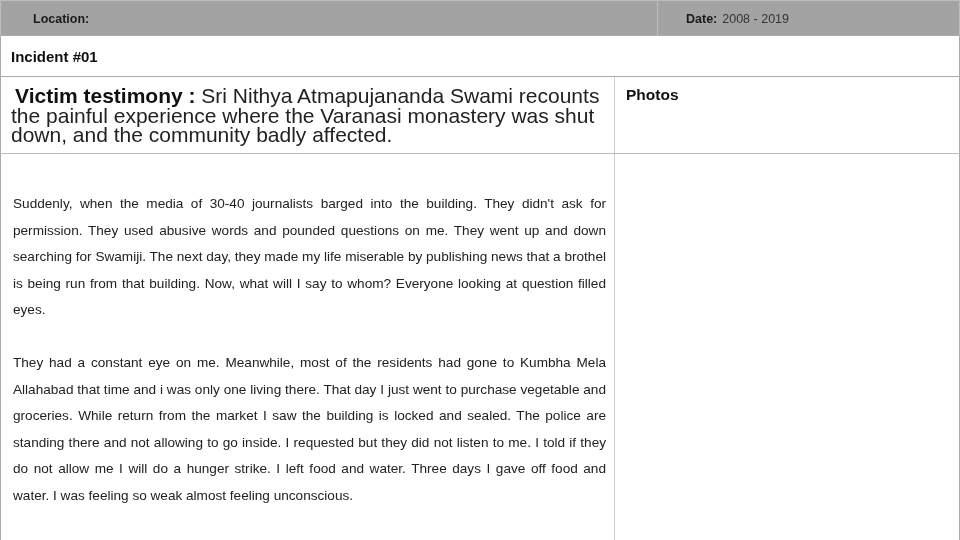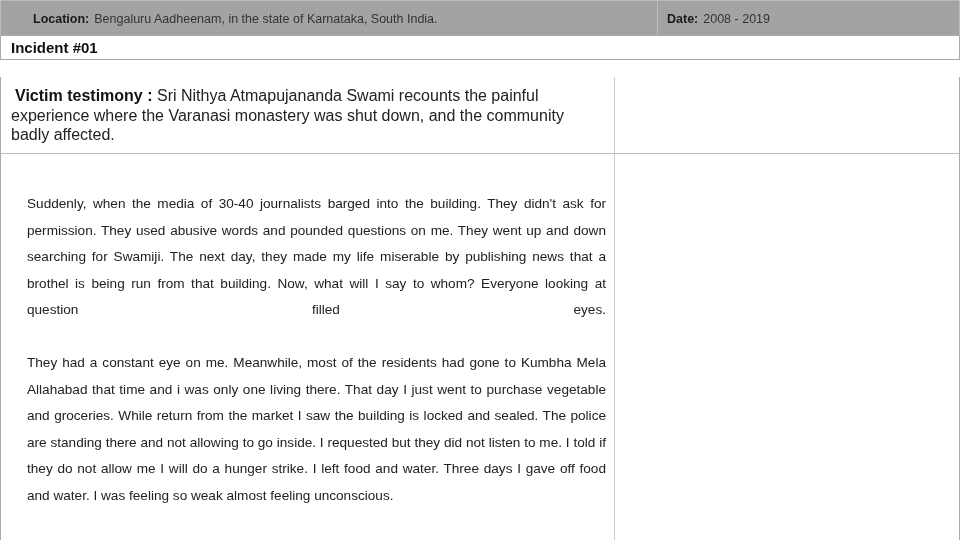--- a/index.html
+++ b/index.html
@@ -15,59 +15,59 @@
       border-right: 1px solid #bdbdbd;
     }
     .location-cell {
       position: absolute; left: 0; top: 0; width: 657px; height: 35px;
       border-right: 1px solid #bdbdbd;
       padding-left: 32px; display: flex; align-items: center;
       font-size: 12.5px; color: #333;
     }
     .date-cell {
       position: absolute; left: 658px; top: 0; right: 0; height: 35px;
-      padding-left: 8px; display: flex; align-items: center;
+      padding-left: 27px; display: flex; align-items: center;
       font-size: 12.5px; color: #333;
     }
     .label-bold { font-weight: bold; color: #1a1a1a; margin-right: 5px; }
 
     .incident-row {
-      position: absolute; left: 0; top: 36px; width: 960px; height: 24px;
+      position: absolute; left: 0; top: 36px; width: 960px; height: 41px;
       border-left: 1px solid #a9a9a9; border-right: 1px solid #a9a9a9;
       border-bottom: 1px solid #a9a9a9;
       padding-left: 10px; display: flex; align-items: center;
       font-size: 15px; font-weight: bold; color: #111;
     }
 
     .testimony-row {
       position: absolute; left: 0; top: 77px; width: 960px; height: 77px;
       border-left: 1px solid #a9a9a9; border-right: 1px solid #a9a9a9;
       border-bottom: 1px solid #bdbdbd;
     }
     .testimony-cell {
       position: absolute; left: 0; top: 0; width: 614px; height: 76px;
       border-right: 1px solid #cfcfcf;
       padding: 9px 10px 0 10px;
-      font-size: 16px; line-height: 19.5px; color: #222;
+      font-size: 21px; line-height: 19.5px; color: #222;
     }
     .testimony-label { font-weight: bold; color: #111; margin-left: 4px; }
     .photos-cell {
       position: absolute; left: 615px; top: 0; right: 0; height: 76px;
       padding: 9px 10px 0 10px;
       font-size: 15.5px; font-weight: bold; color: #111;
     }
 
     .body-row {
       position: absolute; left: 0; top: 154px; width: 960px; height: 386px;
       border-left: 1px solid #a9a9a9; border-right: 1px solid #a9a9a9;
     }
     .story-cell {
       position: absolute; left: 0; top: 0; width: 614px; height: 386px;
       border-right: 1px solid #cfcfcf;
-      padding: 37px 8px 0 26px;
+      padding: 37px 8px 0 12px;
     }
     .story-para {
       font-size: 13.6px; line-height: 26.5px; color: #222;
       text-align: justify; text-align-last: justify;
     }
     .story-para.last { text-align-last: left; }
     .para-gap { height: 26.5px; }
     .photo-area {
       position: absolute; left: 615px; top: 0; right: 0; height: 386px;
     }
@@ -76,35 +76,35 @@
       font-size: 12.5px; line-height: 15px; color: #666; text-align: right;
       word-break: break-all;
     }
   </style>
 </head>
 <body>
 
 <div class="header-row">
   <div class="location-cell">
     <span class="label-bold">Location:</span>
-    <span>Bengaluru Aadheenam, in the state of Karnataka, South India.</span>
   </div>
   <div class="date-cell">
     <span class="label-bold">Date:</span>
     <span>2008 - 2019</span>
   </div>
 </div>
 
 <div class="incident-row">Incident #01</div>
 
 <div class="testimony-row">
   <div class="testimony-cell">
     <span class="testimony-label">Victim testimony :</span>
     <span>Sri Nithya Atmapujananda Swami recounts the painful experience where the Varanasi monastery was shut down, and the community badly affected.</span>
   </div>
+  <div class="photos-cell">Photos</div>
 </div>
 
 <div class="body-row">
   <div class="story-cell">
     <p class="story-para">Suddenly, when the media of 30-40 journalists barged into the building. They didn't ask for permission. They used abusive words and pounded questions on me. They went up and down searching for Swamiji. The next day, they made my life miserable by publishing news that a brothel is being run from that building. Now, what will I say to whom? Everyone looking at question filled eyes.</p>
     <div class="para-gap"></div>
     <p class="story-para last">They had a constant eye on me. Meanwhile, most of the residents had gone to Kumbha Mela Allahabad that time and i was only one living there. That day I just went to purchase vegetable and groceries. While return from the market I saw the building is locked and sealed. The police are standing there and not allowing to go inside. I requested but they did not listen to me. I told if they do not allow me I will do a hunger strike. I left food and water. Three days I gave off food and water. I was feeling so weak almost feeling unconscious.</p>
   </div>
 </div>
 

